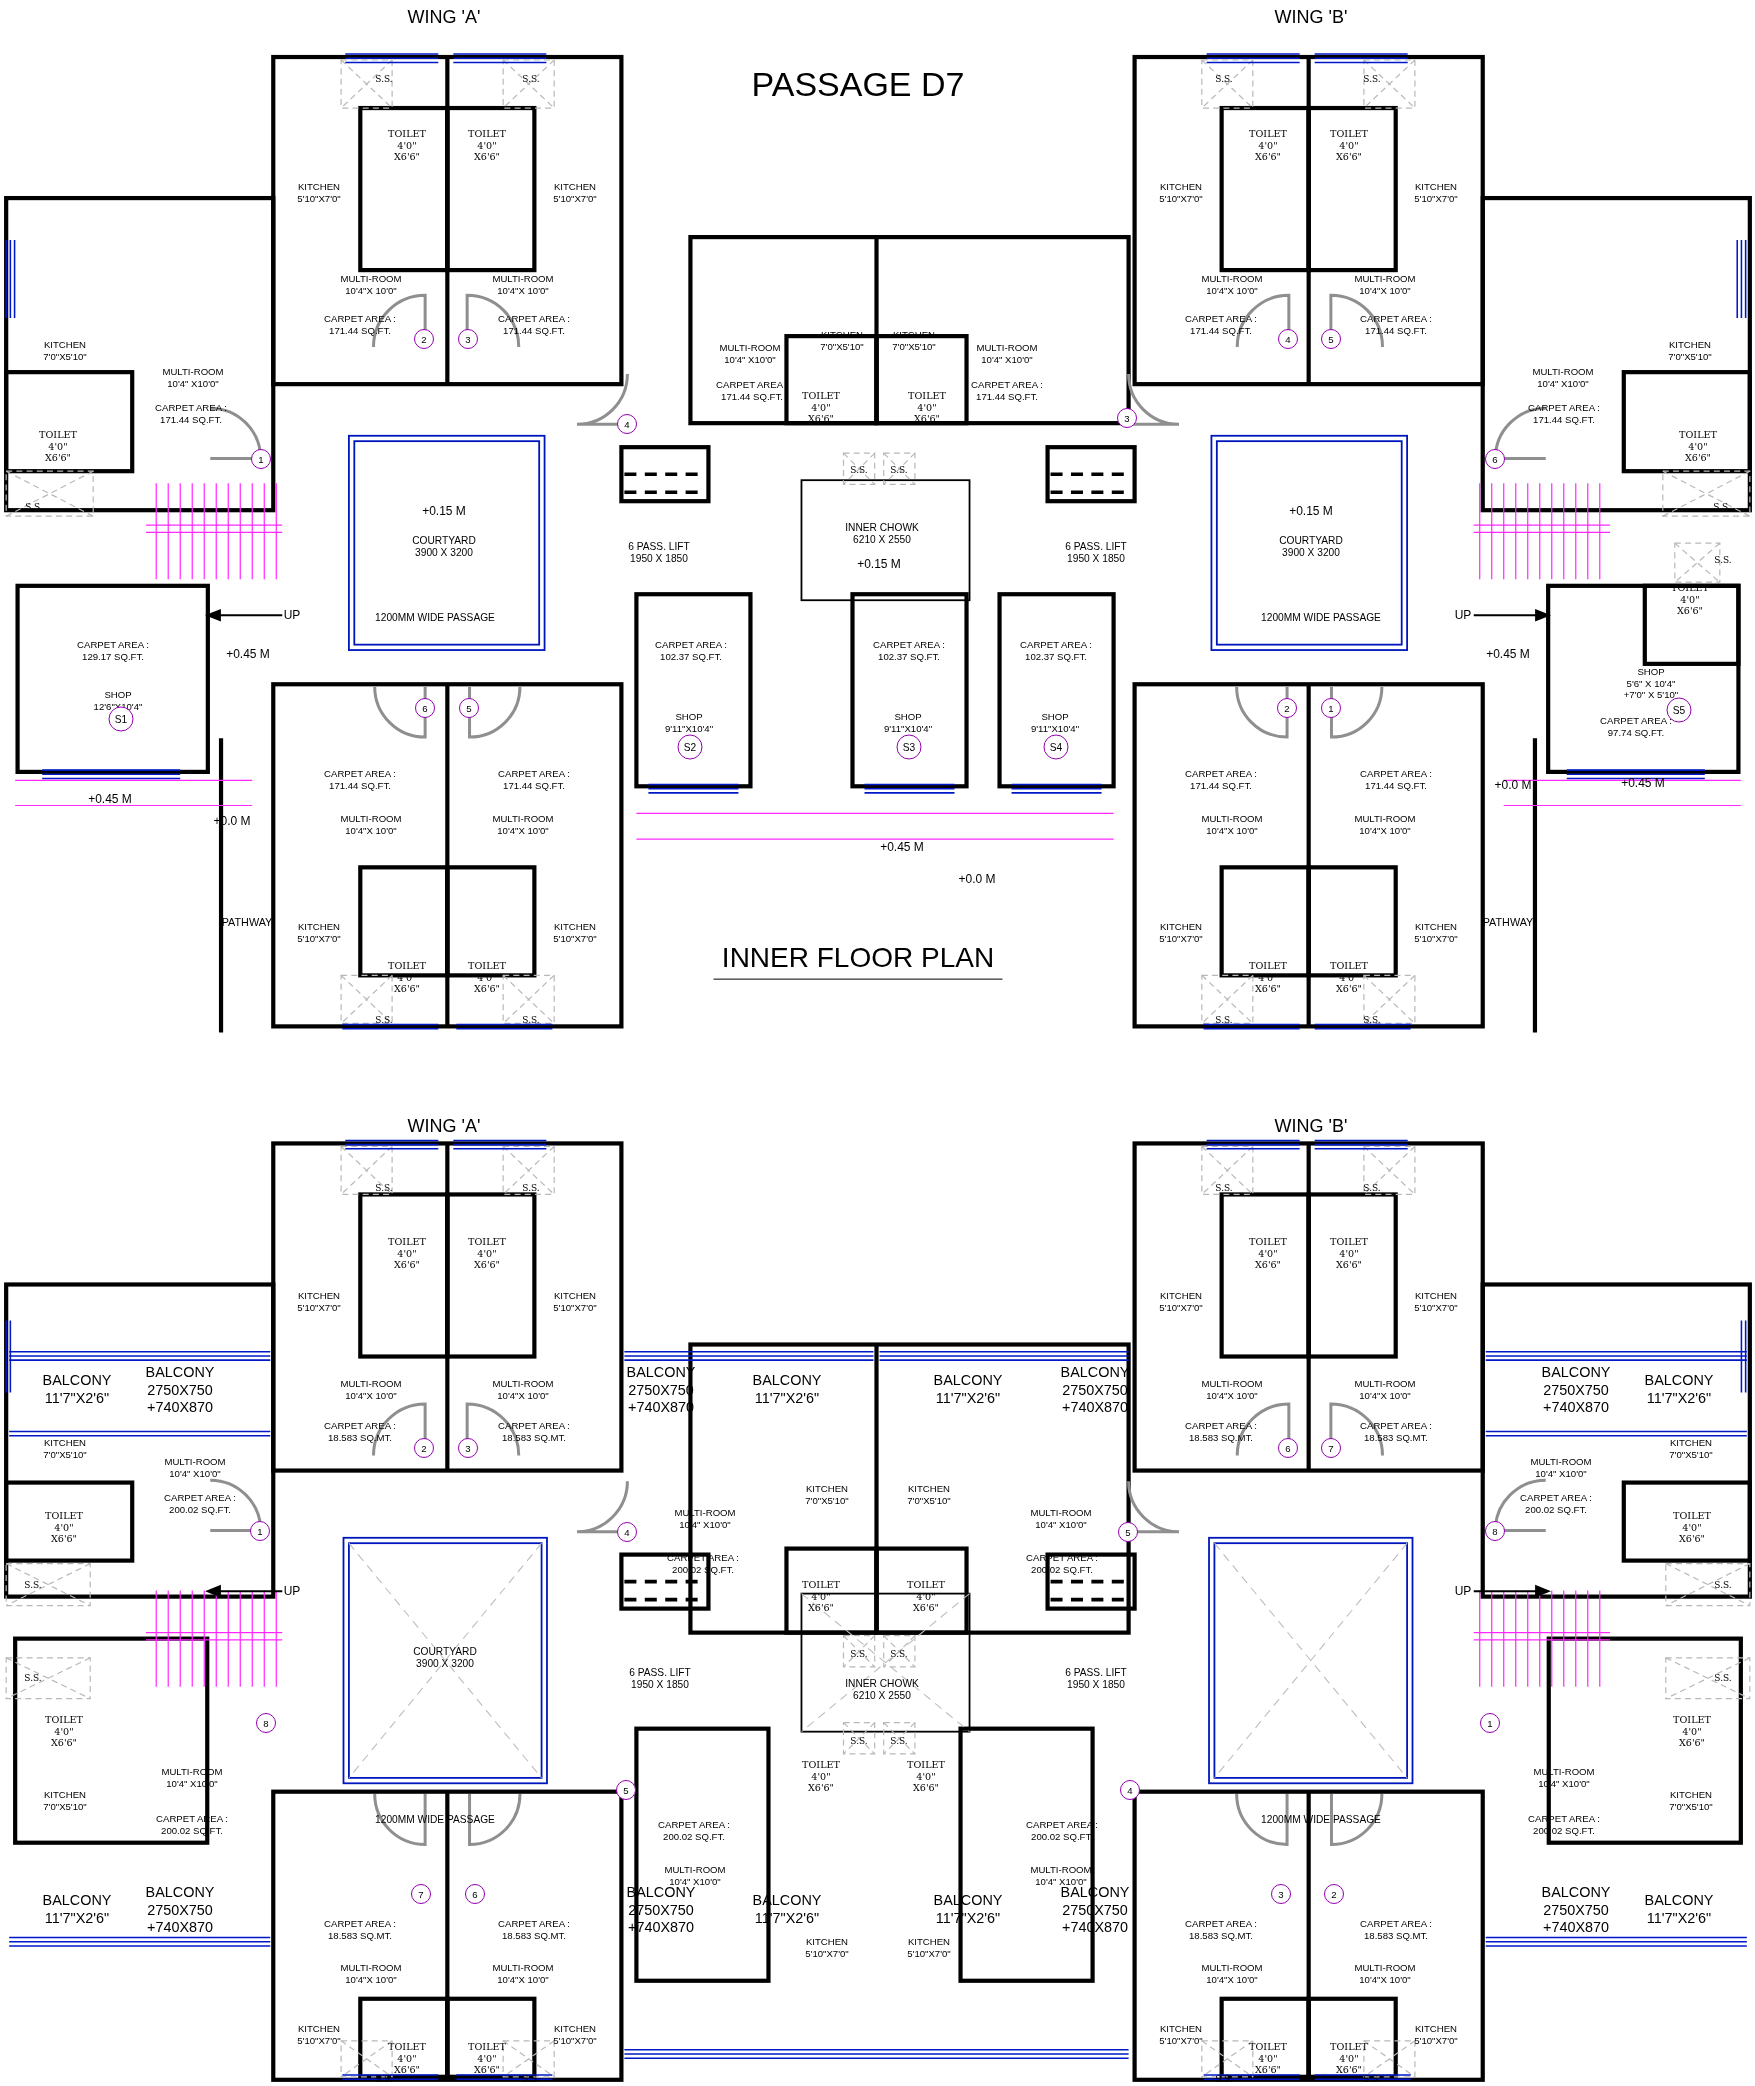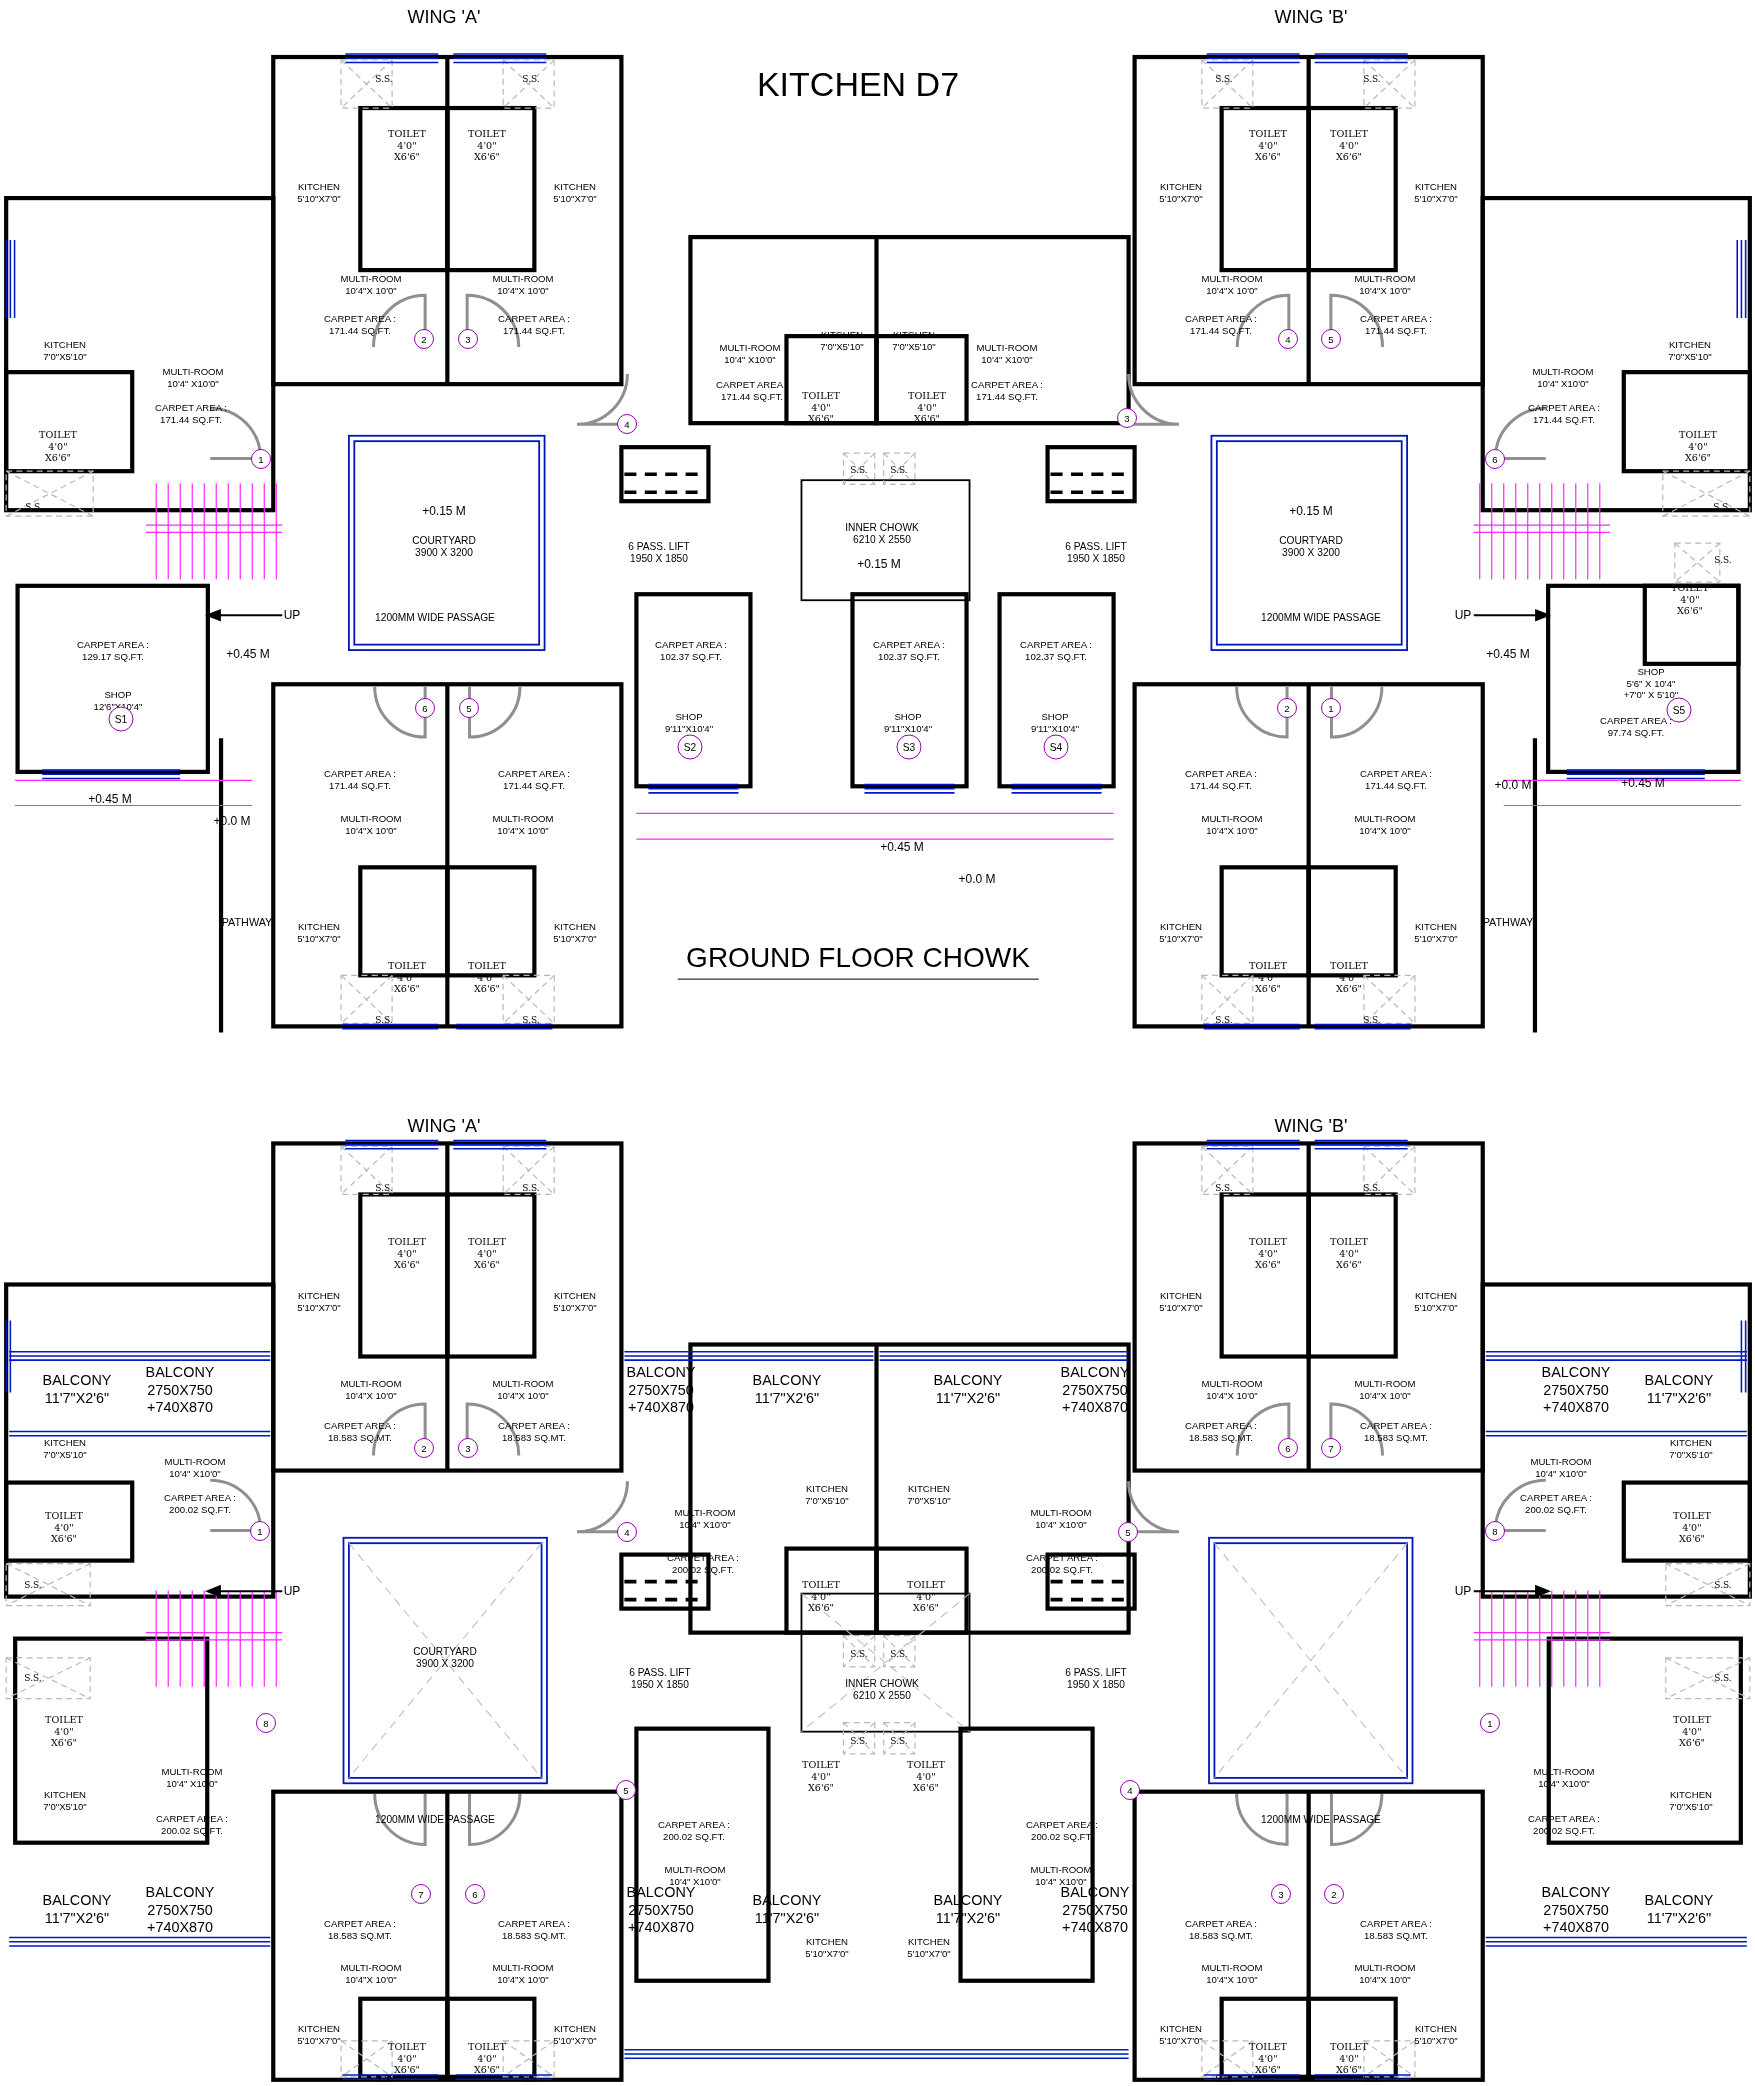--- a/index.html
+++ b/index.html
@@ -257,22 +257,22 @@
         <path d="M866,2989 A84,84 0 0 1 782,3073 L782,2989"></path>
       <path d="M2061,2425 A86,86 0 0 1 2147,2339 L2147,2425"></path>
         <path d="M2303,2425 A86,86 0 0 0 2217,2339 L2217,2425"></path>
       <path d="M1880,2468 A84,84 0 0 0 1964,2552 L1880,2552"></path>
         <path d="M2575,2466 A84,84 0 0 0 2491,2550 L2575,2550"></path>
       <path d="M2060,2989 A84,84 0 0 0 2144,3073 L2144,2989"></path>
         <path d="M2302,2989 A84,84 0 0 1 2218,3073 L2218,2989"></path>
     </g>
   </svg>
 
-  <div class="lbl" style="left:858px;top:85px;font-size:34px;">KITCHEN D7</div>
-  <div class="lbl und" style="left:858px;top:960px;font-size:28px;">GROUND FLOOR CHOWK</div>
+  <div class="lbl" style="left:858px;top:85px;font-size:34px;">PASSAGE D7</div>
+  <div class="lbl und" style="left:858px;top:960px;font-size:28px;">INNER FLOOR PLAN</div>
 
   <div id="labels-layer">
       <div class="lbl" style="left: 444px; top: 18px; font-size: 18px;">WING 'A'</div>
       <div class="lbl" style="left: 1311px; top: 18px; font-size: 18px;">WING 'B'</div>
       <div class="lbl serif" style="left: 384px; top: 79px; font-size: 9px;">S.S.</div>
       <div class="lbl serif" style="left: 531px; top: 79px; font-size: 9px;">S.S.</div>
       <div class="lbl serif" style="left: 407px; top: 146px; font-size: 9.6px;">TOILET
 4'0"
 X6'6"</div>
       <div class="lbl serif" style="left: 487px; top: 146px; font-size: 9.6px;">TOILET

